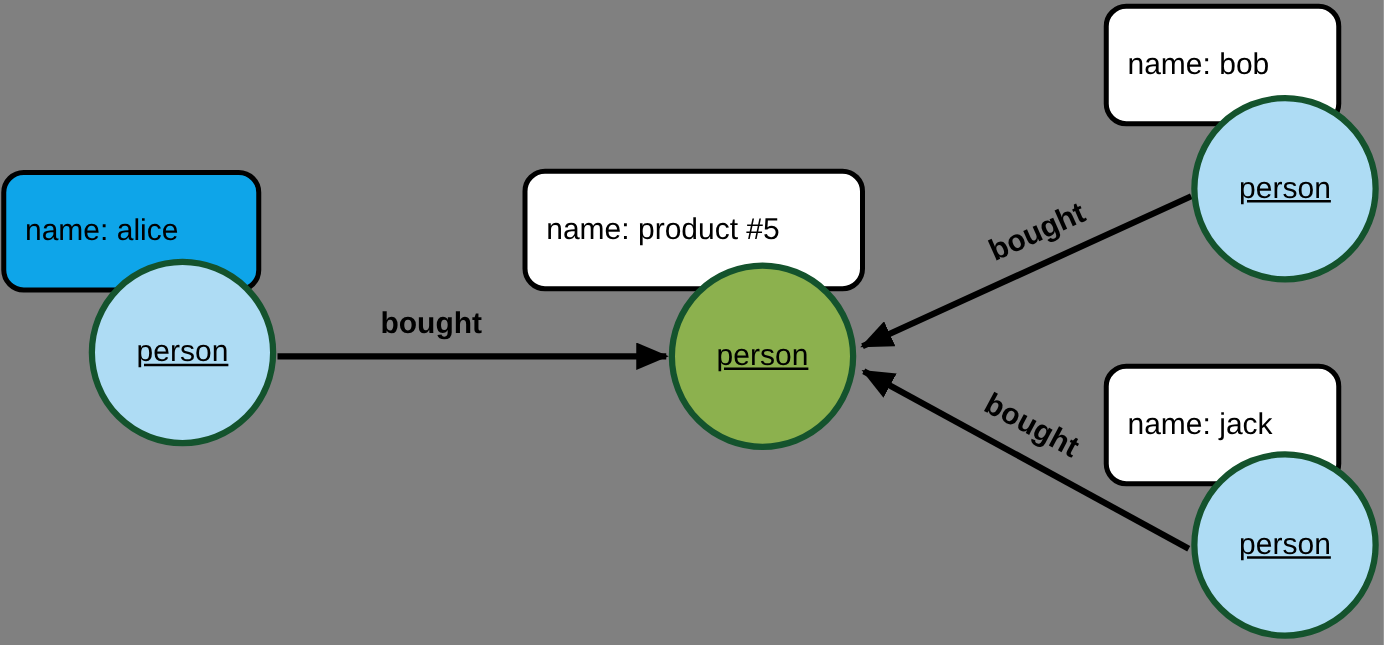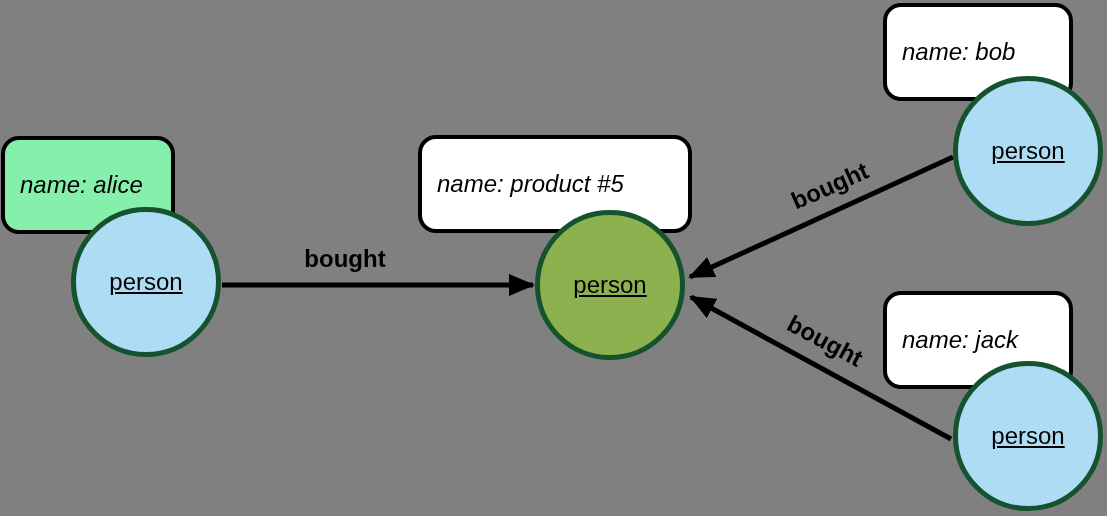--- a/index.html
+++ b/index.html
@@ -21,21 +21,20 @@
     background: #ffffff;
     border: 4px solid #000000;
     border-radius: 18px;
     z-index: 1;
     display: flex;
     align-items: center;
     padding-left: 15px;
     font-size: 24px;
     color: #000000;
     white-space: nowrap;
-    font-style: italic;
   }
   
   .edge-layer {
     position: absolute;
     left: 0;
     top: 0;
     z-index: 2;
   }
   
   .node-circle {
@@ -61,21 +60,21 @@
     font-weight: bold;
     color: #000000;
     white-space: nowrap;
   }
 </style>
 </head>
 <body>
 
 <div class="canvas" style="background-color: rgb(128, 128, 128);">
 
-  <div class="prop-box" style="left: 1px; top: 136px; width: 174px; height: 98px; background-color: #86efac;">name: alice</div>
+  <div class="prop-box" style="left: 1px; top: 136px; width: 208px; height: 98px; background-color: #0ea5e9;">name: alice</div>
 
   <div class="prop-box" style="left: 418px; top: 135px; width: 274px; height: 98px; background-color: rgb(255, 255, 255);">name: product #5</div>
 
   <div class="prop-box" style="left: 883px; top: 3px; width: 190px; height: 98px; background-color: rgb(255, 255, 255);">name: bob</div>
 
   <div class="prop-box" style="left: 883px; top: 291px; width: 190px; height: 98px; background-color: rgb(255, 255, 255);">name: jack</div>
 
   <svg class="edge-layer" width="1107" height="516" viewBox="0 0 1107 516">
     <defs>
       <marker id="arrow" markerUnits="userSpaceOnUse" markerWidth="26" markerHeight="22" refX="24" refY="11" orient="auto">

